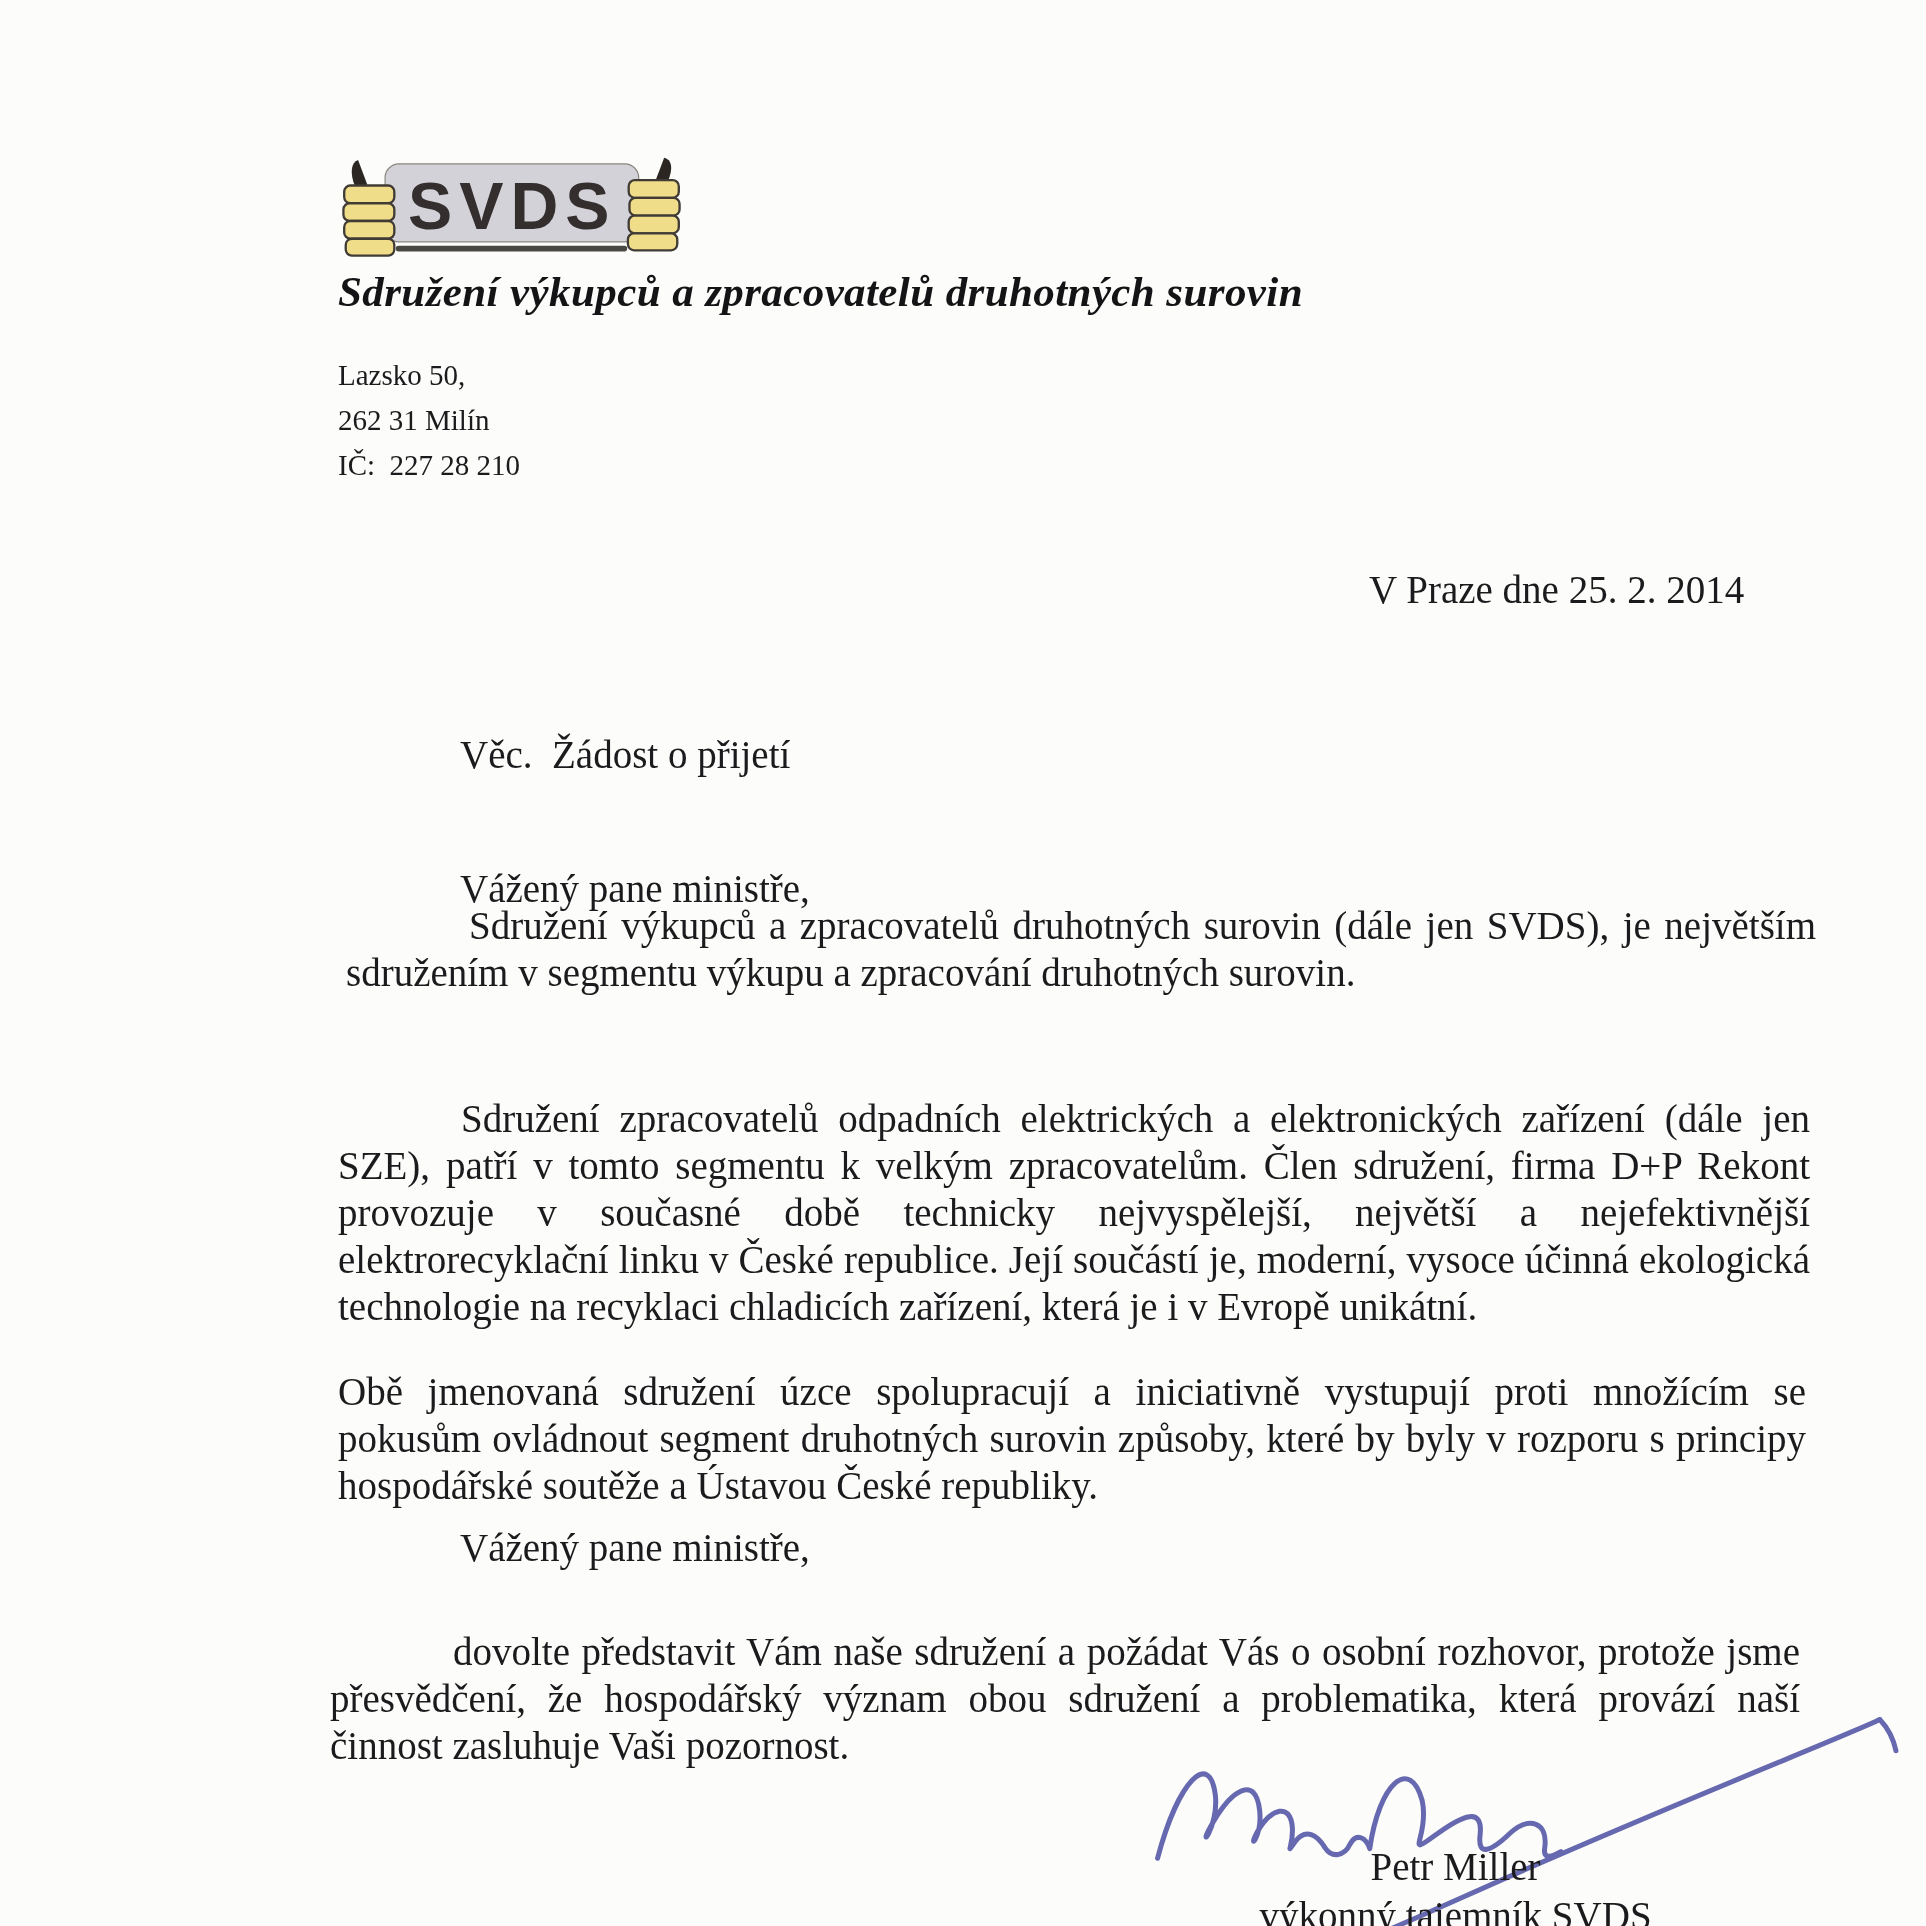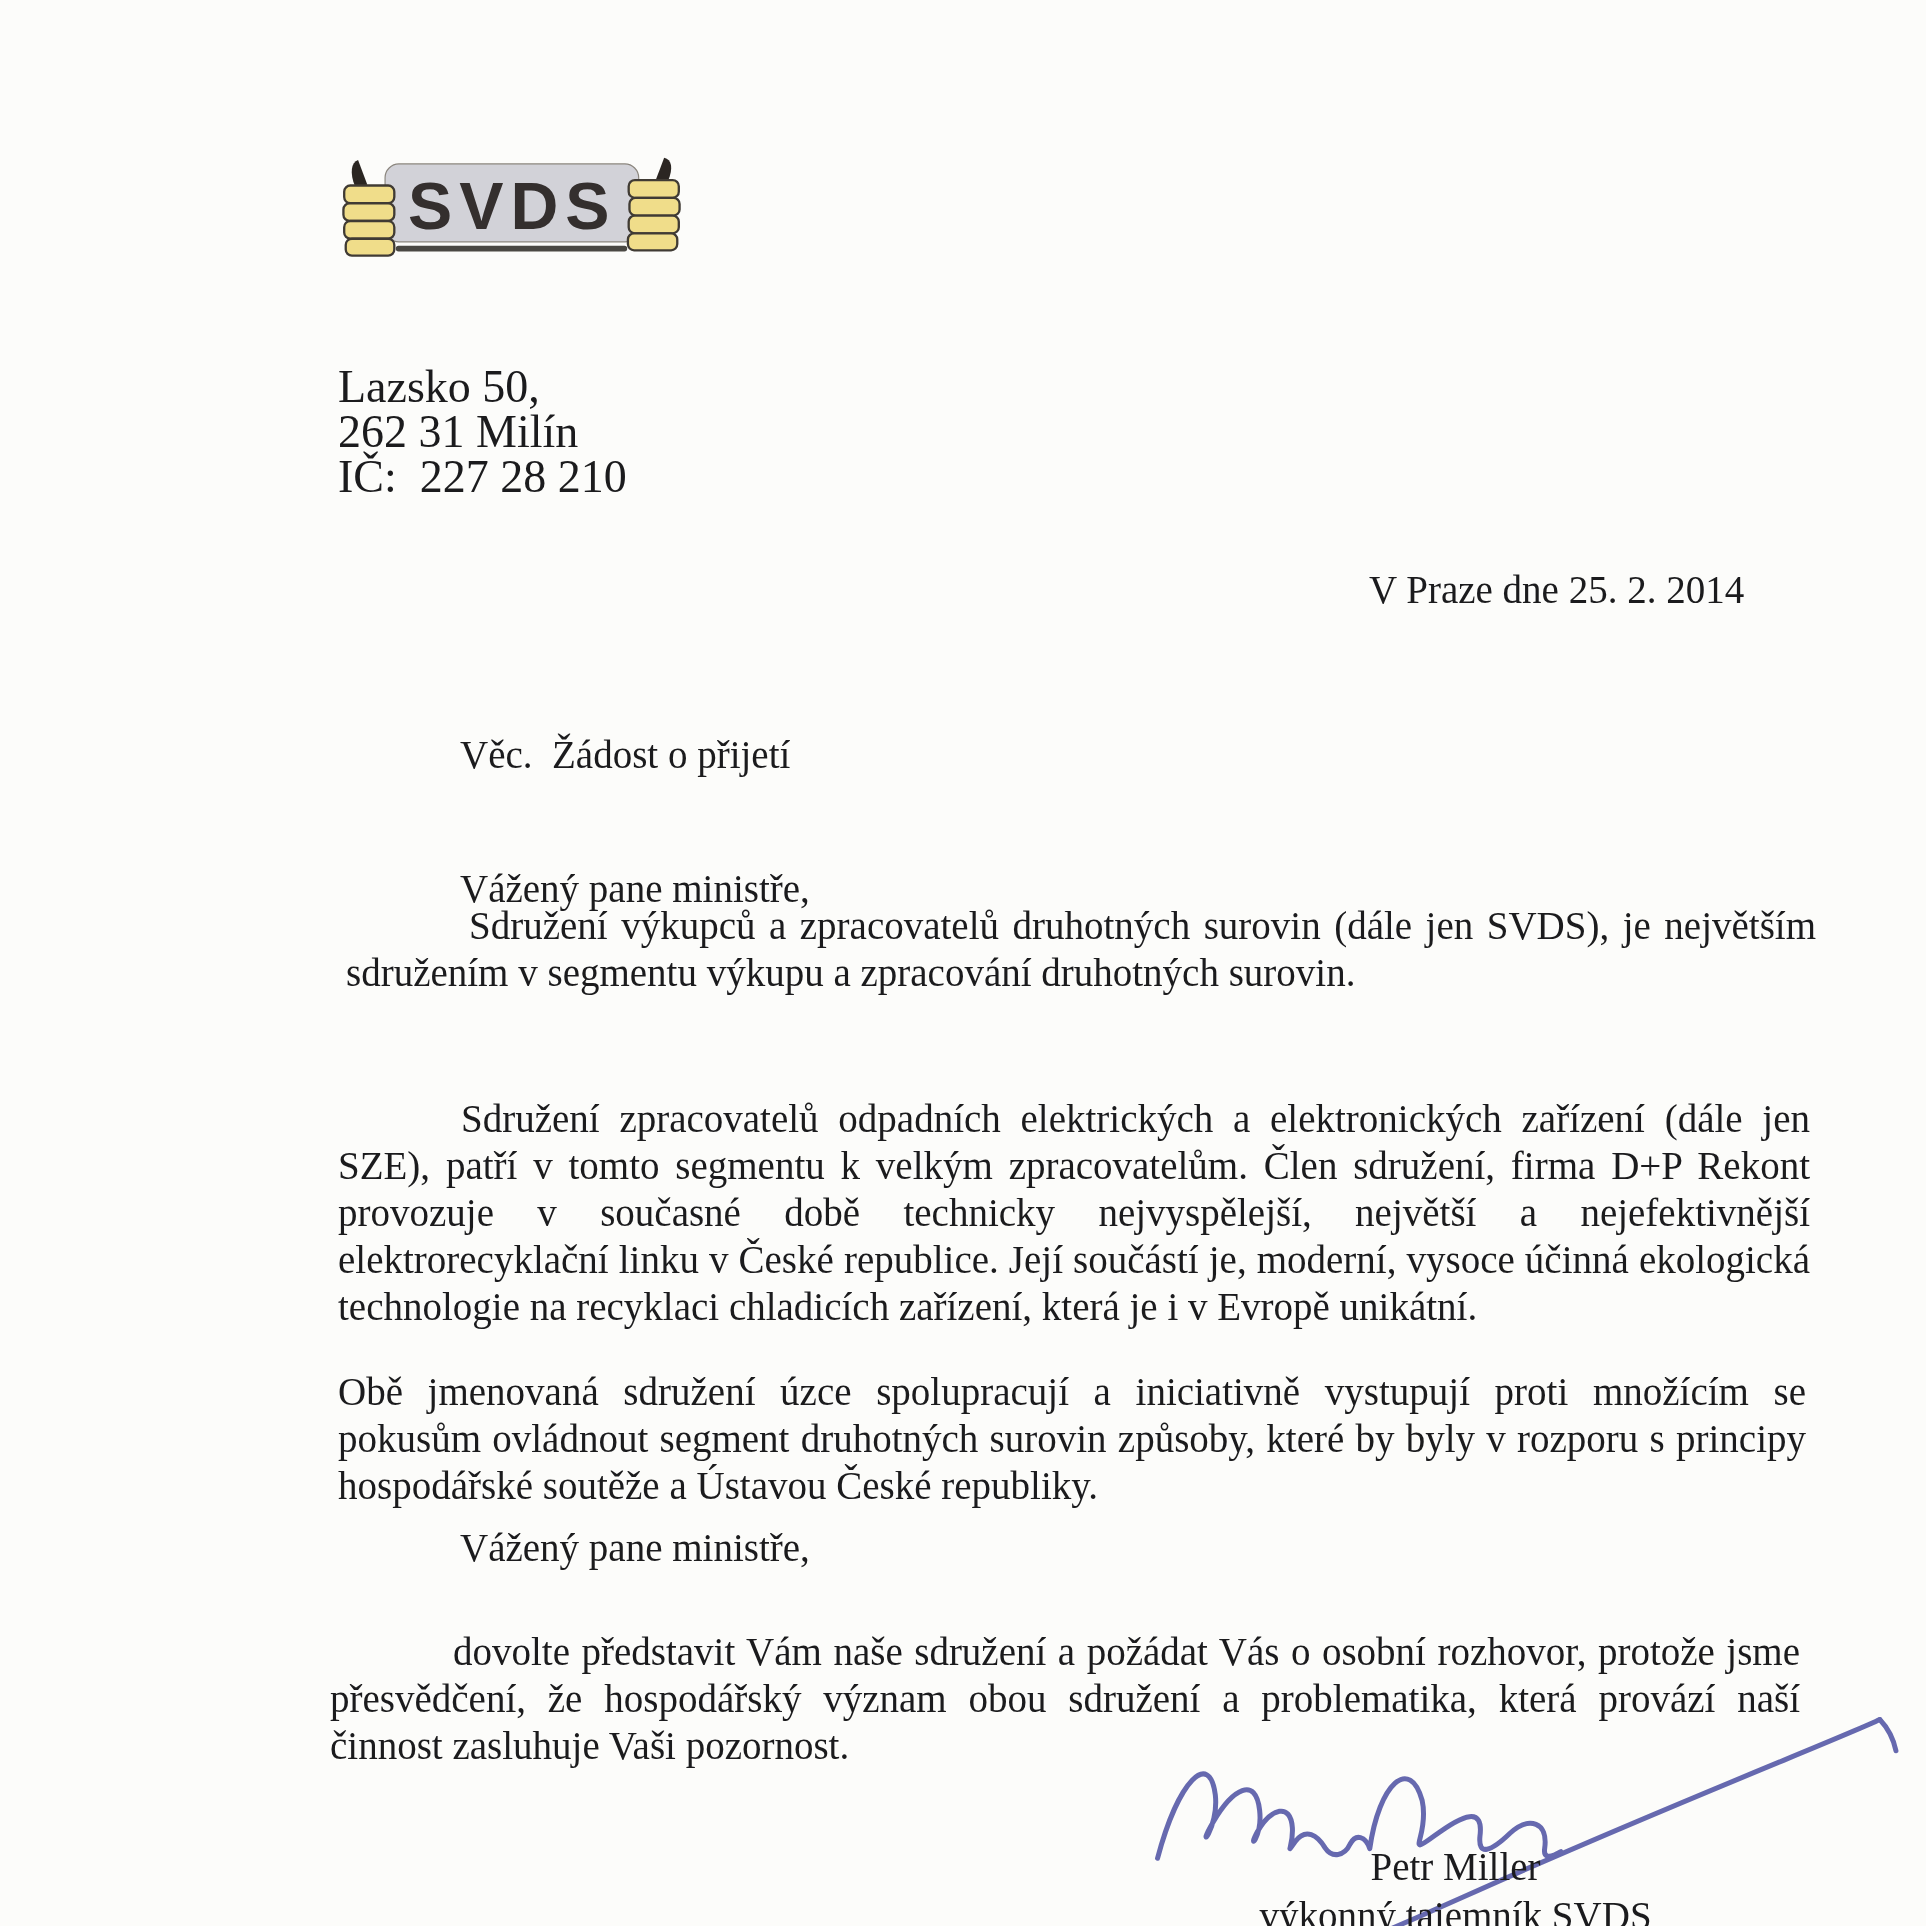--- a/index.html
+++ b/index.html
@@ -6,21 +6,21 @@
   .page{
     position:relative; width:1965px; height:2704px;
     background:#fcfcfa; overflow:hidden;
     font-family:"Liberation Serif", serif; color:#1b1b1d;
   }
   .abs{position:absolute;}
   .body-text{font-size:39px; line-height:47px; color:#1b1b1d;}
   .para{text-align:justify;}
   .indent{text-indent:123px;}
   .org-line{font-size:43px; font-weight:bold; font-style:italic; letter-spacing:0.4px; color:#141416;}
-  .addr{font-size:46px; line-height:45px;margin-top:11px;}
+  .addr{font-size:29px; line-height:45px;}
   .pre{white-space:pre-wrap;}
   .sig-block{width:539px; text-align:center; font-size:39px; line-height:49px;}
   svg text{font-family:"Liberation Sans", sans-serif;}
 </style>
 </head>
 <body>
 
 <div class="page">
 
   <div class="abs" style="left:338px; top:157px; width:347px; height:101px;text-decoration:underline;">
@@ -38,20 +38,21 @@
       <g>
         <rect x="754" y="60" width="130" height="46" rx="16" fill="#f0dd8a" stroke="#403b34" stroke-width="6"></rect>
         <rect x="756" y="106" width="130" height="46" rx="16" fill="#f0dd8a" stroke="#403b34" stroke-width="6"></rect>
         <rect x="754" y="152" width="130" height="46" rx="16" fill="#f0dd8a" stroke="#403b34" stroke-width="6"></rect>
         <rect x="752" y="198" width="128" height="44" rx="16" fill="#f0dd8a" stroke="#403b34" stroke-width="6"></rect>
       </g>
       <text x="452" y="188" text-anchor="middle" font-size="172" font-weight="bold" letter-spacing="18" fill="#342f2e">SVDS</text>
     </svg>
   </div>
 
+  <div class="abs org-line" style="left:338px; top:267px;">Sdružení výkupců a zpracovatelů druhotných surovin</div>
 
   <div class="abs addr" style="left:338px; top:353px;">
     <div class="pre">Lazsko 50,</div>
     <div class="pre">262 31 Milín</div>
     <div class="pre">IČ:&nbsp; 227 28 210</div>
   </div>
 
   <div class="abs body-text pre" style="left:1369px; top:566px;">V Praze dne 25. 2. 2014</div>
 
   <div class="abs body-text pre" style="left:460px; top:731px;">Věc.&nbsp; Žádost o přijetí</div>

